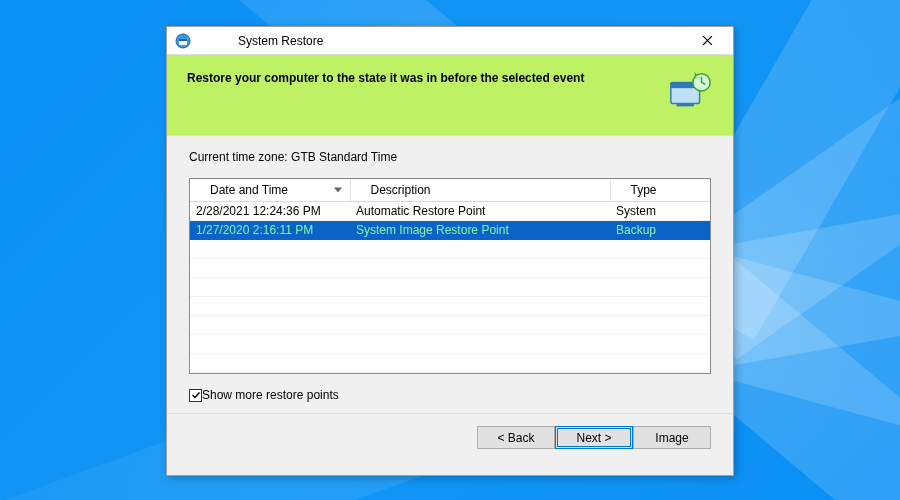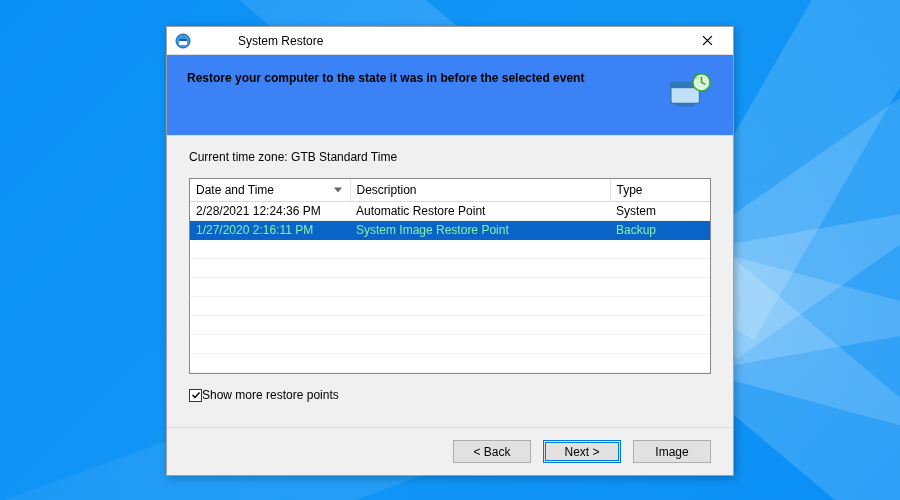--- a/index.html
+++ b/index.html
@@ -50,21 +50,21 @@
   .title-icon { width: 16px; height: 16px; margin-right: 6px; }
   .title-text { font-size: 12px; flex: 1; }
   .close-btn {
     width: 44px; height: 28px;
     display: flex; align-items: center; justify-content: center;
     cursor: pointer;
   }
   .close-btn svg { width: 11px; height: 11px; }
 
   .header {
-    background: #3b82f6;
+    background: #bef264;
     padding: 14px 20px 20px 20px;
     display: flex; align-items: flex-start;
     min-height: 80px;
     border-bottom: 1px solid #ddd;
     gap: 38px;
   }
   .header-text {
     font-size: 12px;
     font-weight: bold;
     flex: 1;
@@ -90,21 +90,21 @@
     border-collapse: collapse;
     table-layout: fixed;
     font-size: 12px;
   }
   .listview th {
     text-align: left;
     font-weight: normal;
     background: #fff;
     border-right: 1px solid #e3e3e3;
     border-bottom: 1px solid #d8d8d8;
-    padding: 3px 6px;
+    padding: 3px 20px;
     height: 22px;
     position: relative;
   }
   .listview th:last-child { border-right: none; }
   .sort-arrow {
     position: absolute;
     right: 8px; top: 50%;
     transform: translateY(-50%);
     width: 0; height: 0;
     border-left: 4px solid transparent;
@@ -156,24 +156,24 @@
   }
   .btn:focus, .btn.default {
     border: 1px solid #0078d7;
     outline: 1px solid #0078d7;
     outline-offset: -3px;
   }
   .btn.wide { min-width: 160px; }
 
   .footer {
     border-top: 1px solid #ddd;
-    padding: 12px 22px 12px 22px;
+    padding: 12px 22px 26px 22px;
     display: flex;
     justify-content: flex-end;
-    gap: 12px;
+    gap: 0;
     background: #f0f0f0;
   }
 </style>
 </head>
 <body>
 
 <div class="rays" aria-hidden="true">
   <div class="ray r1"></div>
     <div class="ray r2"></div>
     <div class="ray r3"></div>

